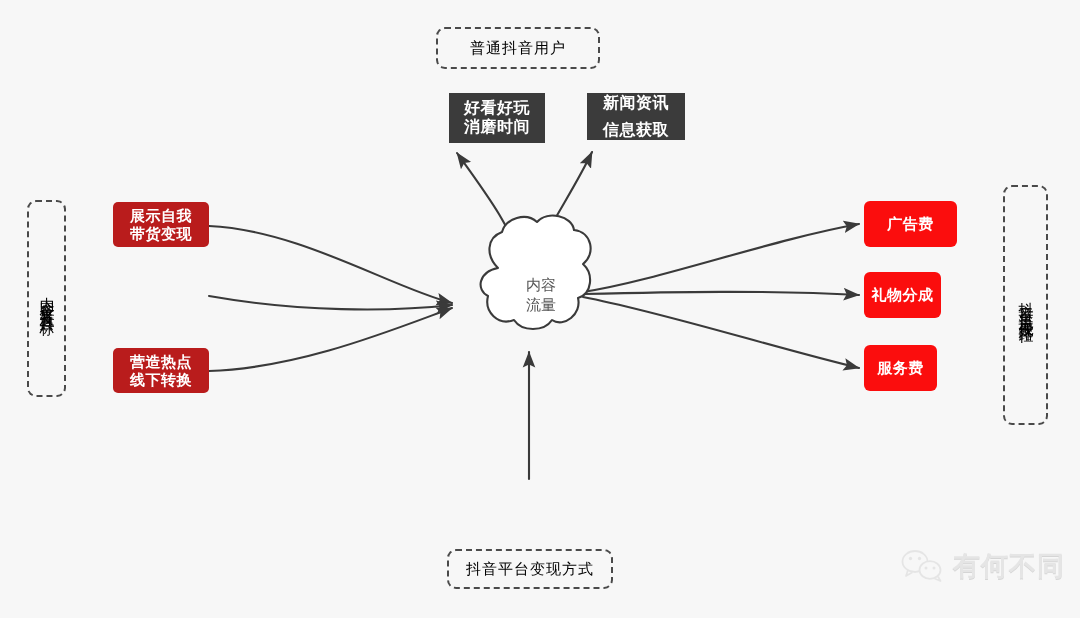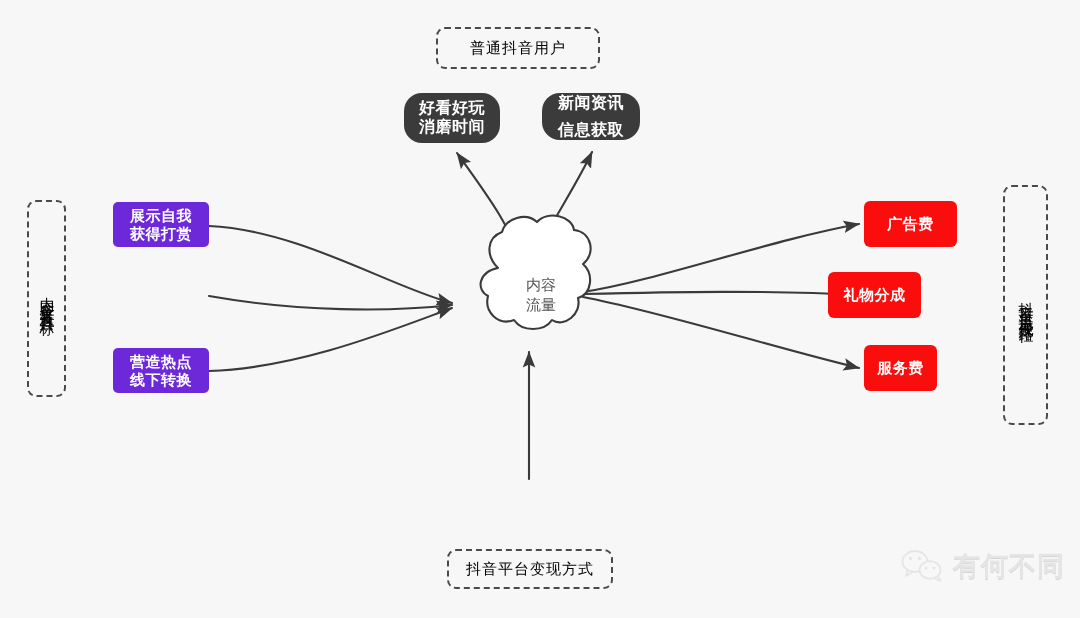--- a/index.html
+++ b/index.html
@@ -33,26 +33,27 @@
     text-align: center;
     line-height: 1.18;
     letter-spacing: 0.5px;
     z-index: 3;
   }
   .node .ln { display: block; white-space: nowrap; }
 
   .node-dark {
     background: #3b3b3b;
     color: #ffffff;
-    border-radius: 18px;
+    border-radius: 0;
     font-size: 16px;
     font-weight: 700;
+    margin-left: 45px;
   }
   .node-blue {
-    background: #6d28d9;
+    background: #b91c1c;
     color: #ffffff;
     border-radius: 5px;
     font-size: 15px;
     font-weight: 700;
   }
   .node-red {
     background: #fb0d0d;
     color: #ffffff;
     border-radius: 6px;
     font-size: 15px;
@@ -170,31 +171,31 @@
   </div>
   <div class="node node-dark" style="left:542px; top:93px; width:98px; height:47px;gap:8px;">
     <span class="ln">新闻资讯</span>
     <span class="ln">信息获取</span>
   </div>
 
   <div class="group-label vertical" style="left:27px; top:200px; width:39px; height:197px;">内容产生者及其目标</div>
 
   <div class="node node-blue" style="left:113px; top:202px; width:96px; height:45px;">
     <span class="ln">展示自我</span>
-    <span class="ln">获得打赏</span>
+    <span class="ln">带货变现</span>
   </div>
   <div class="node node-blue" style="left:113px; top:348px; width:96px; height:45px;">
     <span class="ln">营造热点</span>
     <span class="ln">线下转换</span>
   </div>
 
   <div class="node node-red" style="left:864px; top:201px; width:93px; height:46px;">
     <span class="ln">广告费</span>
   </div>
-  <div class="node node-red" style="left:828px; top:272px; width:93px; height:46px;">
+  <div class="node node-red" style="left:864px; top:272px; width:77px; height:46px;">
     <span class="ln">礼物分成</span>
   </div>
   <div class="node node-red" style="left:864px; top:345px; width:73px; height:46px;">
     <span class="ln">服务费</span>
   </div>
 
   <div class="group-label vertical" style="left:1003px; top:185px; width:45px; height:240px;">抖音平台流量变现路径</div>
 
 
   <div class="group-label horizontal" style="left:447px; top:549px; width:166px; height:40px;">抖音平台变现方式</div>

